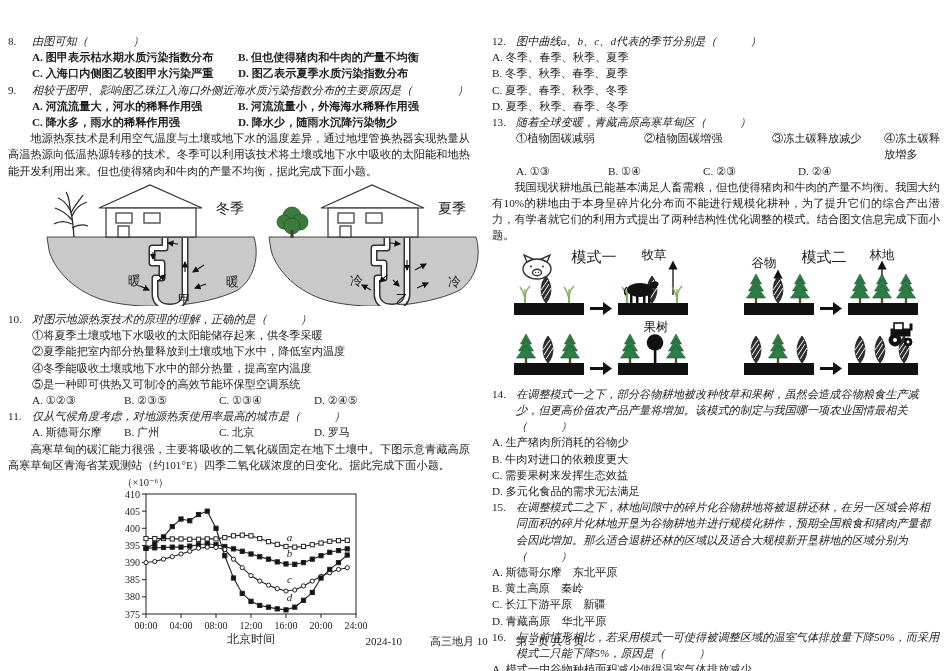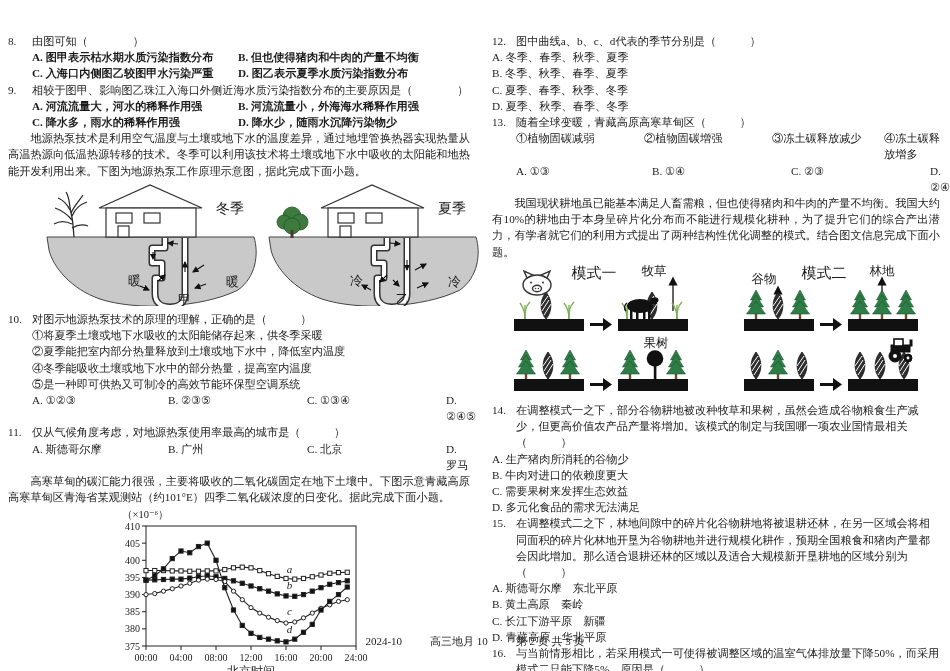--- a/index.html
+++ b/index.html
@@ -9,26 +9,26 @@
     font-size:11.2px;line-height:16.2px;
     position:relative;overflow:hidden;
   }
   .cols{display:flex;gap:22px;padding:33px 6px 0 8px;}
   .col{flex:none;}
   .col-left{width:462px;}
   .col-right{width:448px;}
 
   .q-line{display:flex;}
   .q-num{flex:none;min-width:24px;}
-  .q-stem{flex:1;}
+  .q-stem{flex:1;font-style:italic;}
   .q-statements .stmt{margin-left:24px;}
   .stmts-row{margin-left:24px;display:grid;grid-template-columns:128px 128px 112px auto;}
   .opts-list .opt{}
   .opts-pairs{margin-left:24px;display:grid;grid-template-columns:206px auto;font-weight:bold;}
-  .opts-row4{margin-left:24px;display:grid;grid-template-columns:92px 95px 95px auto;gap:44px;}
+  .opts-row4{margin-left:24px;display:grid;grid-template-columns:92px 95px 95px auto;}
 
   .passage{margin:0;text-indent:2em;text-align:justify;}
 
   .figure{position:relative;}
   .hp-figure{margin:1px 0 1px 36px;}
   .chart-figure{margin:1px 0 0 96px;}
   .modes-figure{margin:1px 0 1px 14px;}
 
   
   .ground{fill:#c9c9c9;stroke:#444;stroke-width:1;}
@@ -81,21 +81,21 @@
           <span class="q-num">9.</span>
           <span class="q-stem">相较于图甲、影响图乙珠江入海口外侧近海水质污染指数分布的主要原因是（　　　　）</span>
         </div>
         <div class="opts-pairs">
           <span class="opt-cell">A. 河流流量大，河水的稀释作用强</span>
           <span class="opt-cell">B. 河流流量小，外海海水稀释作用强</span>
           <span class="opt-cell">C. 降水多，雨水的稀释作用强</span>
           <span class="opt-cell">D. 降水少，随雨水沉降污染物少</span>
         </div>
       </div>
-    <p class="passage">地源热泵技术是利用空气温度与土壤或地下水的温度差异，通过地埋管换热器实现热量从高温热源向低温热源转移的技术。冬季可以利用该技术将土壤或地下水中吸收的太阳能和地热能开发利用出来。下图为地源热泵工作原理示意图，据此完成下面小题。</p>
+    <p class="passage">地源热泵技术是利用空气温度与土壤或地下水的温度差异，通过地埋管换热器实现热量从高温热源向低温热源转移的技术。冬季可以利用该技术将土壤或地下水中吸收的太阳能和地热能开发利用出来。但也使得猪肉和牛肉的产量不均衡，据此完成下面小题。</p>
 
     <div class="figure hp-figure">
       <svg width="438" height="126" viewBox="0 0 438 126">
         <defs>
           <marker id="ah" markerWidth="7" markerHeight="7" refX="5" refY="3" orient="auto">
             <path d="M0,0 L6,3 L0,6 Z" fill="#111"></path>
           </marker>
           <g id="hp-base">
             <path class="ground" d="M3,57 H210 C215,74 212,97 194,110 C158,128 92,131 56,119 C27,109 9,87 5,70 Z"></path>
             <polygon class="house" points="55,28 158,28 106,5"></polygon>

